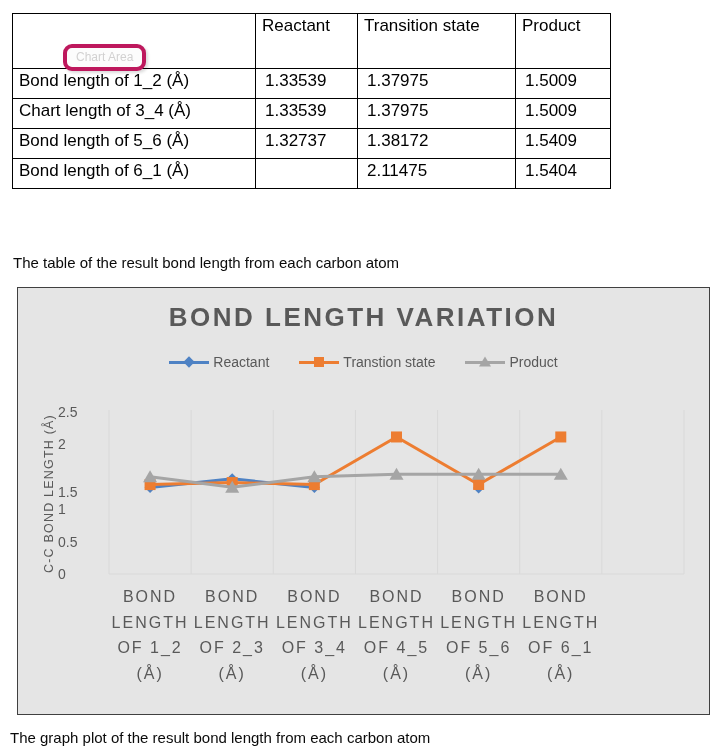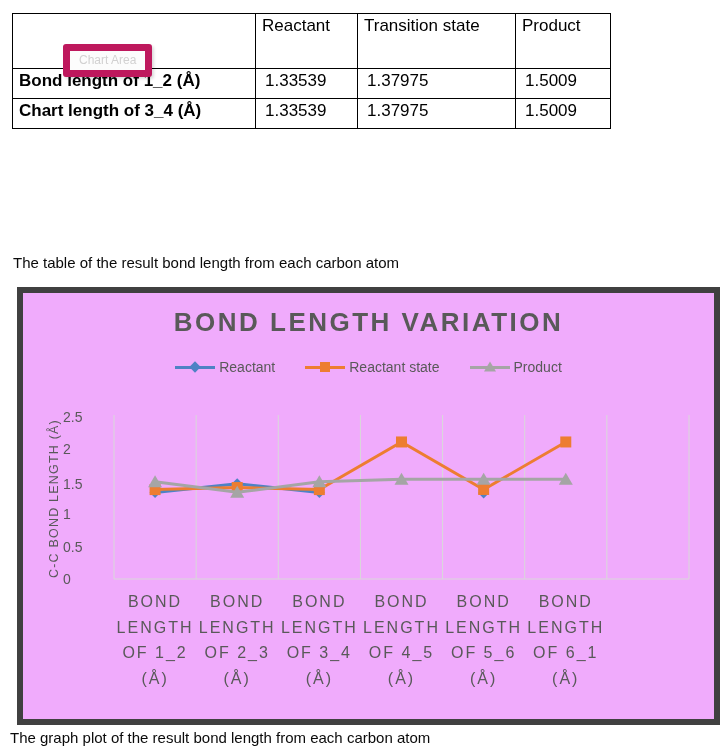--- a/index.html
+++ b/index.html
@@ -5,36 +5,36 @@
   html,body{margin:0;padding:0;background:#fff;}
   body{width:728px;height:755px;position:relative;overflow:hidden;
        font-family:"Liberation Sans",sans-serif;color:#000;}
 
   
   .doc-table{position:absolute;left:12px;top:13px;border-collapse:collapse;table-layout:fixed;}
   .doc-table td,.doc-table th{border:1.5px solid #000;font-size:17px;font-weight:400;
        text-align:left;vertical-align:top;padding:2px 6px 0 6px;overflow:hidden;}
   .doc-table th{height:52px;}
   .doc-table td{height:27px;}
-  .doc-table td.lbl{white-space:pre;font-weight:bold;}
+  .doc-table td.lbl{white-space:pre;}
   .doc-table td.val{padding-left:9px;}
 
   .caption{position:absolute;font-size:15px;color:#0a0a0a;}
   #caption-table{left:13px;top:254px;}
   #caption-graph{left:10px;top:729px;}
 
   
   .tooltip{position:absolute;left:63px;top:44px;z-index:5;padding:2px 9px 3px 9px;
-       background:#fcfcfc;border:7px solid #be185d;border-radius:3px;
+       background:#fcfcfc;border:4px solid #be185d;border-radius:9px;
        box-shadow:2px 2px 3px rgba(0,0,0,.14);
        color:#d2d1d1;font-size:12px;white-space:nowrap;}
 
   
   .chart-box{position:absolute;left:17px;top:287px;width:691px;height:426px;
-       background:#f0abfc;border:6px solid #404040;}
+       background:#e5e5e5;border:1px solid #404040;}
   .chart-title{position:absolute;left:0;top:14px;width:100%;text-align:center;
        font-size:26px;font-weight:700;letter-spacing:2.5px;color:#595959;}
   .legend{position:absolute;left:0;top:66px;width:100%;display:flex;
        justify-content:center;align-items:center;gap:30px;}
   .legend-item{display:flex;align-items:center;gap:4px;}
   .legend-text{font-size:14px;color:#595959;}
   .lg-line{position:relative;display:inline-block;width:40px;height:3px;}
   .lg-mk{position:absolute;top:50%;left:50%;}
   .mk-diamond{width:8px;height:8px;transform:translate(-50%,-50%) rotate(45deg);}
   .mk-square{width:10px;height:10px;transform:translate(-50%,-50%);}
@@ -74,20 +74,32 @@
         <td class="lbl">Bond length of 1_2 (Å)</td>
         <td class="val">1.33539</td>
         <td class="val">1.37975</td>
         <td class="val">1.5009</td>
       </tr>
       <tr>
         <td class="lbl">Chart length of 3_4 (Å)</td>
         <td class="val">1.33539</td>
         <td class="val">1.37975</td>
         <td class="val">1.5009</td>
+      </tr>
+      <tr>
+        <td class="lbl">Bond length of 5_6 (Å)</td>
+        <td class="val">1.32737</td>
+        <td class="val">1.38172</td>
+        <td class="val">1.5409</td>
+      </tr>
+      <tr>
+        <td class="lbl">Bond length of 6_1 (Å)</td>
+        <td class="val"></td>
+        <td class="val">2.11475</td>
+        <td class="val">1.5404</td>
       </tr>
     </tbody>
 </table>
 
 <div class="tooltip">
   <span>Chart Area</span>
 </div>
 
 <div class="caption" id="caption-table">The table of the result bond length from each carbon atom</div>
 
@@ -127,35 +139,35 @@
       <div class="legend-item">
         <span class="lg-line" style="background: rgb(78, 130, 196);">
           <span class="lg-mk mk-diamond" style="background: rgb(78, 130, 196);"></span>
         </span>
         <span class="legend-text">Reactant</span>
       </div>
       <div class="legend-item">
         <span class="lg-line" style="background: rgb(237, 125, 49);">
           <span class="lg-mk mk-square" style="background: rgb(237, 125, 49);"></span>
         </span>
-        <span class="legend-text">Reactant state</span>
+        <span class="legend-text">Transtion state</span>
       </div>
       <div class="legend-item">
         <span class="lg-line" style="background: rgb(165, 165, 165);">
           <span class="lg-mk mk-triangle" style="border-bottom: 10px solid rgb(165, 165, 165);"></span>
         </span>
         <span class="legend-text">Product</span>
       </div>
     </div>
   <div class="y-axis-title">C-C BOND LENGTH (Å)</div>
   <div id="yticks">
       <div class="ytick" style="left: 40px; top: 278px;">0</div>
       <div class="ytick" style="left: 40px; top: 245.6px;">0.5</div>
       <div class="ytick" style="left: 40px; top: 213.2px;">1</div>
-      <div class="ytick" style="left: 40px; top: 183px;">1.5</div>
+      <div class="ytick" style="left: 40px; top: 196px;">1.5</div>
       <div class="ytick" style="left: 40px; top: 148.4px;">2</div>
       <div class="ytick" style="left: 40px; top: 116px;">2.5</div>
     </div>
   <div id="xticks">
       <div class="xtick" style="left: 132.071px;">
         <div>BOND</div>
         <div>LENGTH</div>
         <div>OF 1_2</div>
         <div>(Å)</div>
       </div>

